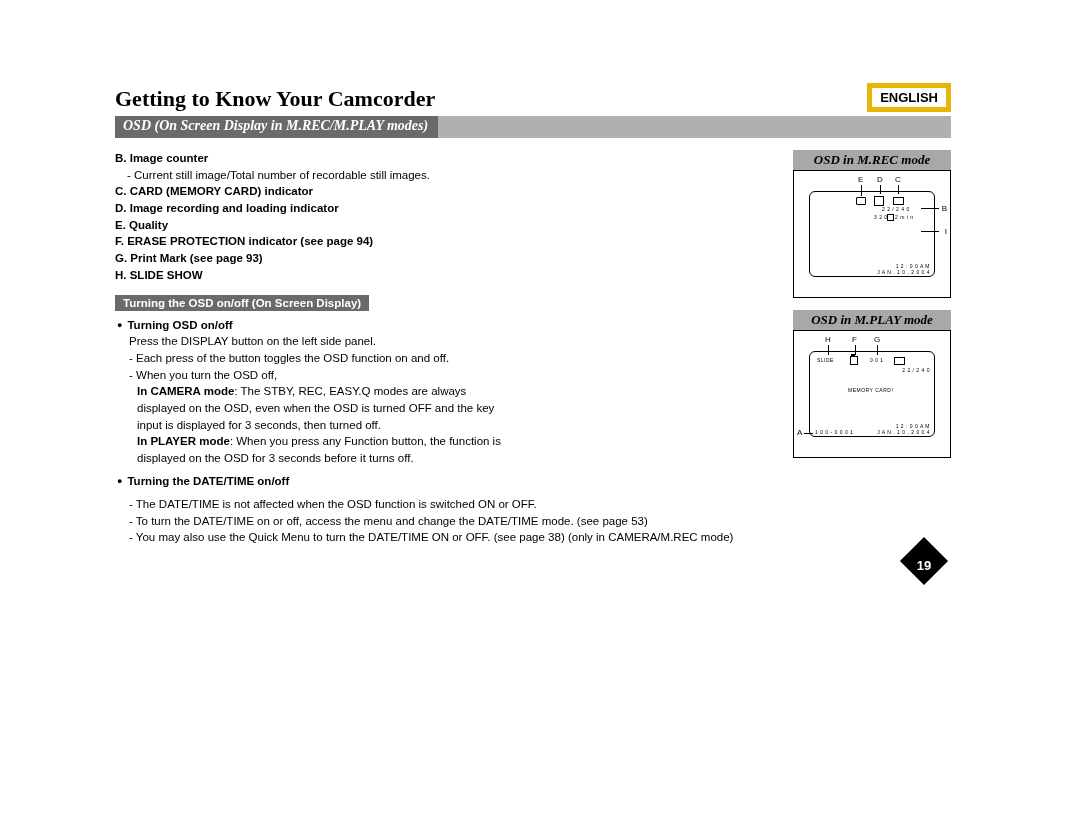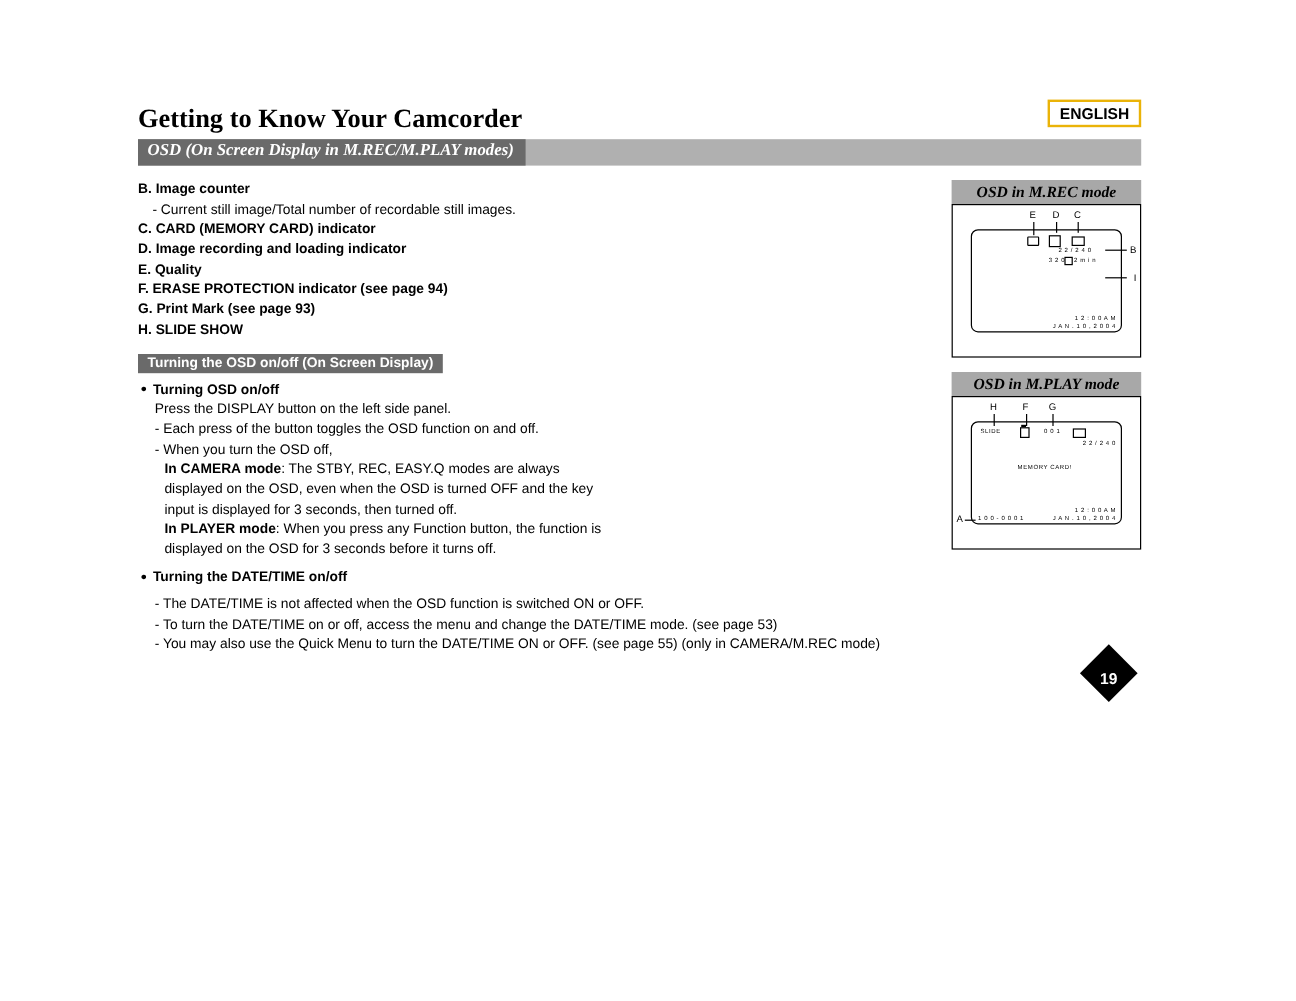--- a/index.html
+++ b/index.html
@@ -14,21 +14,21 @@
   .page {
     position: absolute;
     left: 115px;
     top: 86px;
     width: 836px;
   }
   .lang-box {
     position: absolute;
     right: 0;
     top: -3px;
-    border: 2px solid #eab308;
+    border: 5px solid #eab308;
     padding: 2px 8px;
     font-size: 13px;
     font-weight: bold;
     font-family: Arial;
   }
   .title {
     font-size: 22px;
     font-weight: bold;
     font-family: Liberation Serif, serif;
     margin: 0 0 4px 0;
@@ -269,19 +269,19 @@
         <span class="tiny" style="right:20px;bottom:22px;">J A N .  1 0 ,  2 0 0 4</span>
         <span class="tiny" style="left:21px;bottom:22px;">1 0 0 - 0 0 0 1</span>
       </div>
     </div>
   </div>
 
   <div style="position:absolute;top:410px;left:0;width:836px;">
     <div class="dash-list" style="margin-left:14px;">
       <div>The DATE/TIME is not affected when the OSD function is switched ON or OFF.</div>
       <div>To turn the DATE/TIME on or off, access the menu and change the DATE/TIME mode. (see page 53)</div>
-      <div>You may also use the Quick Menu to turn the DATE/TIME ON or OFF. (see page 55) (only in CAMERA/M.REC mode)</div>
+      <div>You may also use the Quick Menu to turn the DATE/TIME ON or OFF. (see page 38) (only in CAMERA/M.REC mode)</div>
     </div>
   </div>
 
   <div class="page-rhombus"></div>
   <div class="page-num">19</div>
 </div>
 
 </body></html>

